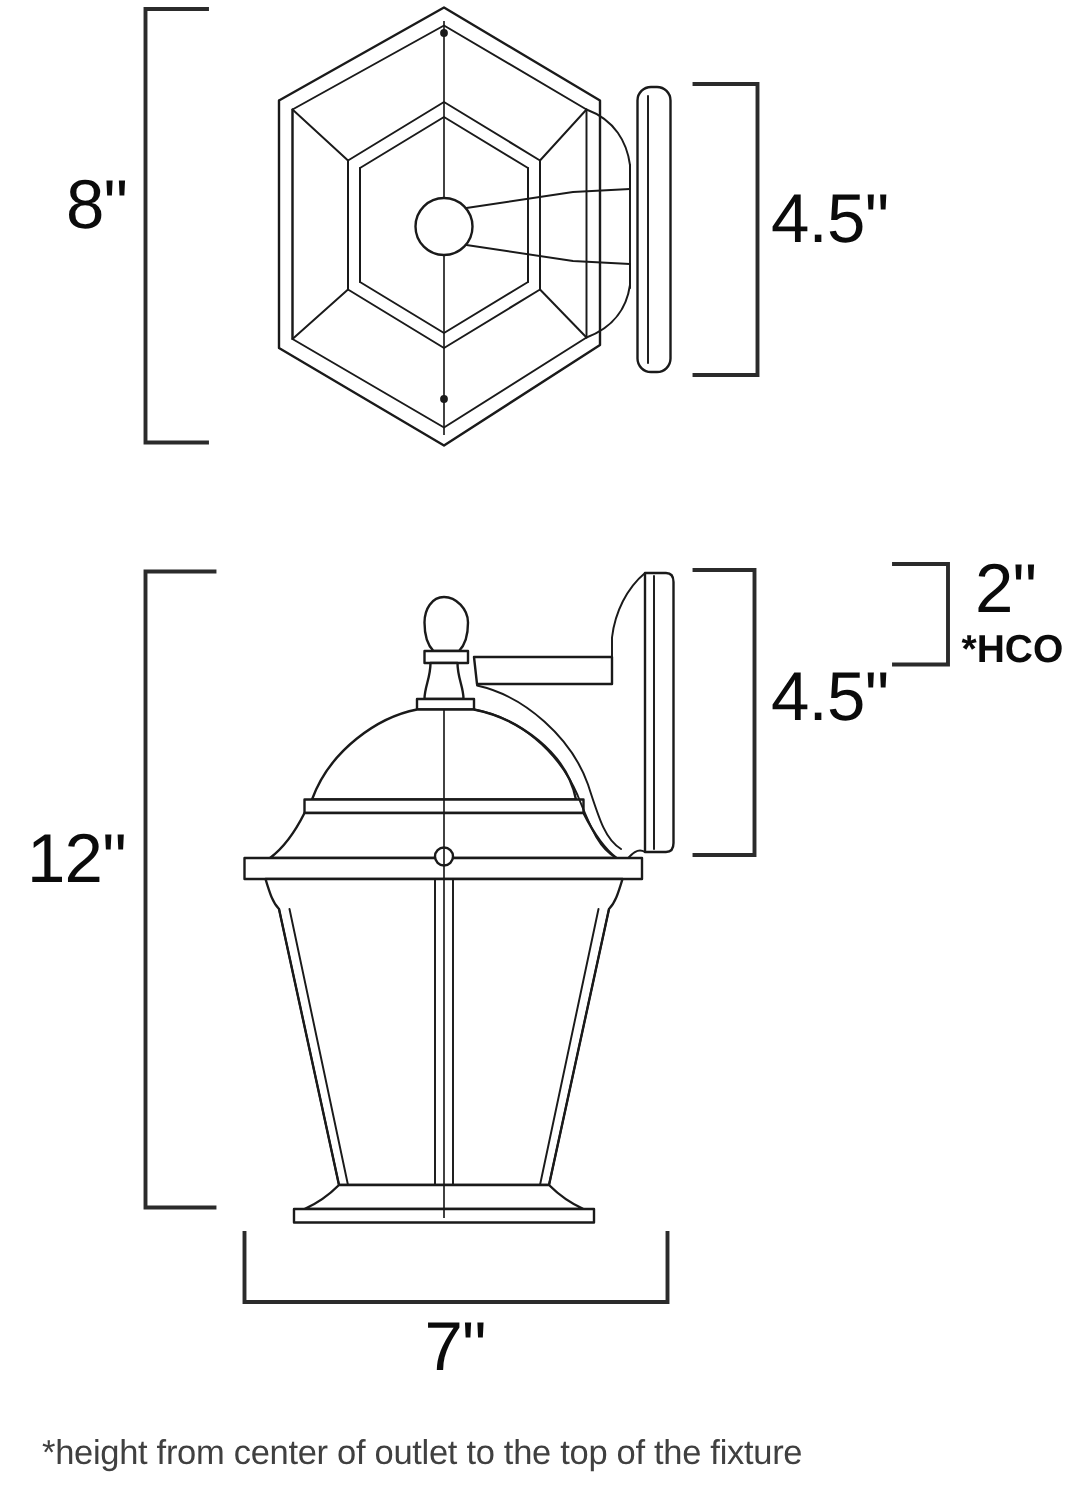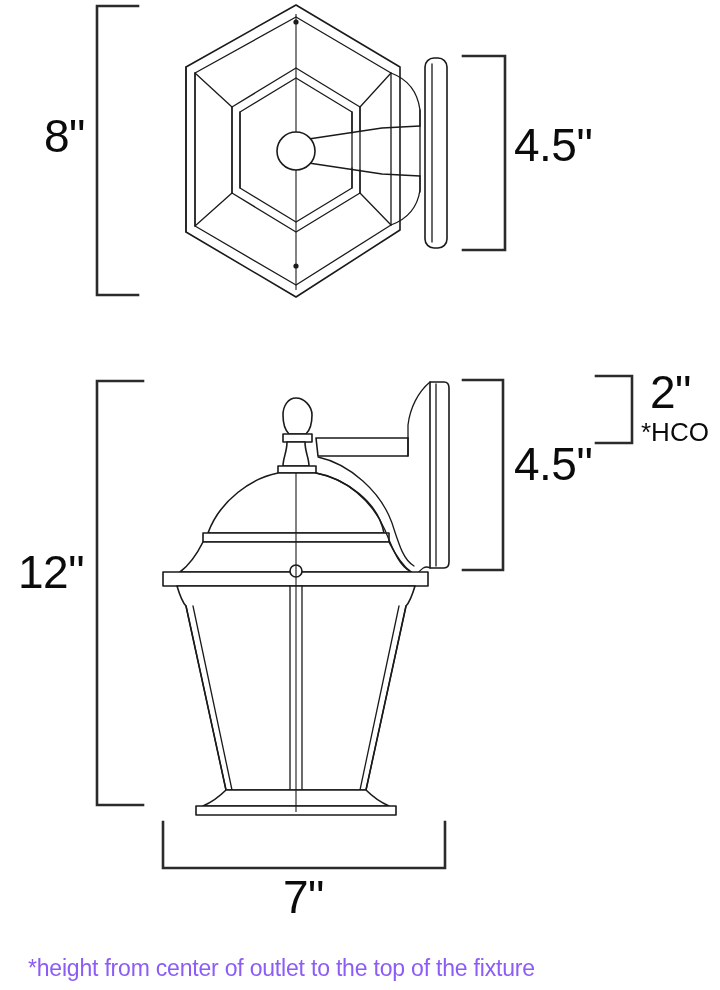--- a/index.html
+++ b/index.html
@@ -37,21 +37,21 @@
     white-space: nowrap;
     letter-spacing: -0.5px;
     line-height: 1;
   }
   .dim-big { font-size: 46px; }
   .dim-small { font-size: 26px; letter-spacing: 0px; }
   .footnote {
     position: absolute;
     font-family: "Liberation Sans", sans-serif;
     font-size: 23px;
-    color: #8b5cf6;
+    color: #404040;
     white-space: nowrap;
     letter-spacing: -0.2px;
   }
   
   .part   { fill: #ffffff; stroke: #1a1a1a; stroke-width: 1.6; stroke-linejoin: round; stroke-linecap: round; }
   .part-thin { fill: none; stroke: #1a1a1a; stroke-width: 1.3; stroke-linejoin: round; stroke-linecap: round; }
   .centerline { fill: none; stroke: #1a1a1a; stroke-width: 1.1; }
   .dimline { fill: none; stroke: #2b2b2b; stroke-width: 2.6; stroke-linecap: square; }
   .dot { fill: #1a1a1a; stroke: none; }
 </style>
@@ -172,19 +172,19 @@
   <div class="dim-label dim-big" style="left:44px; top:113px;">8"</div>
 
   <div class="dim-label dim-big" style="left:514px; top:122px;">4.5"</div>
 
   <div class="dim-label dim-big" style="left:18px; top:549px;">12"</div>
 
   <div class="dim-label dim-big" style="left:514px; top:441px;">4.5"</div>
 
   <div class="dim-label dim-big" style="left:650px; top:369px;">2"</div>
 
-  <div class="dim-label dim-small" style="left:641px; top:419px;">*HCO</div>
+  <div class="dim-label dim-small" style="left:641px; top:419px;font-weight:bold;">*HCO</div>
 
   <div class="dim-label dim-big" style="left:283px; top:874px;">7"</div>
 
   <div class="footnote" style="left:28px; top:955px;">*height from center of outlet to the top of the fixture</div>
 
 </div>
 
 </body></html>

